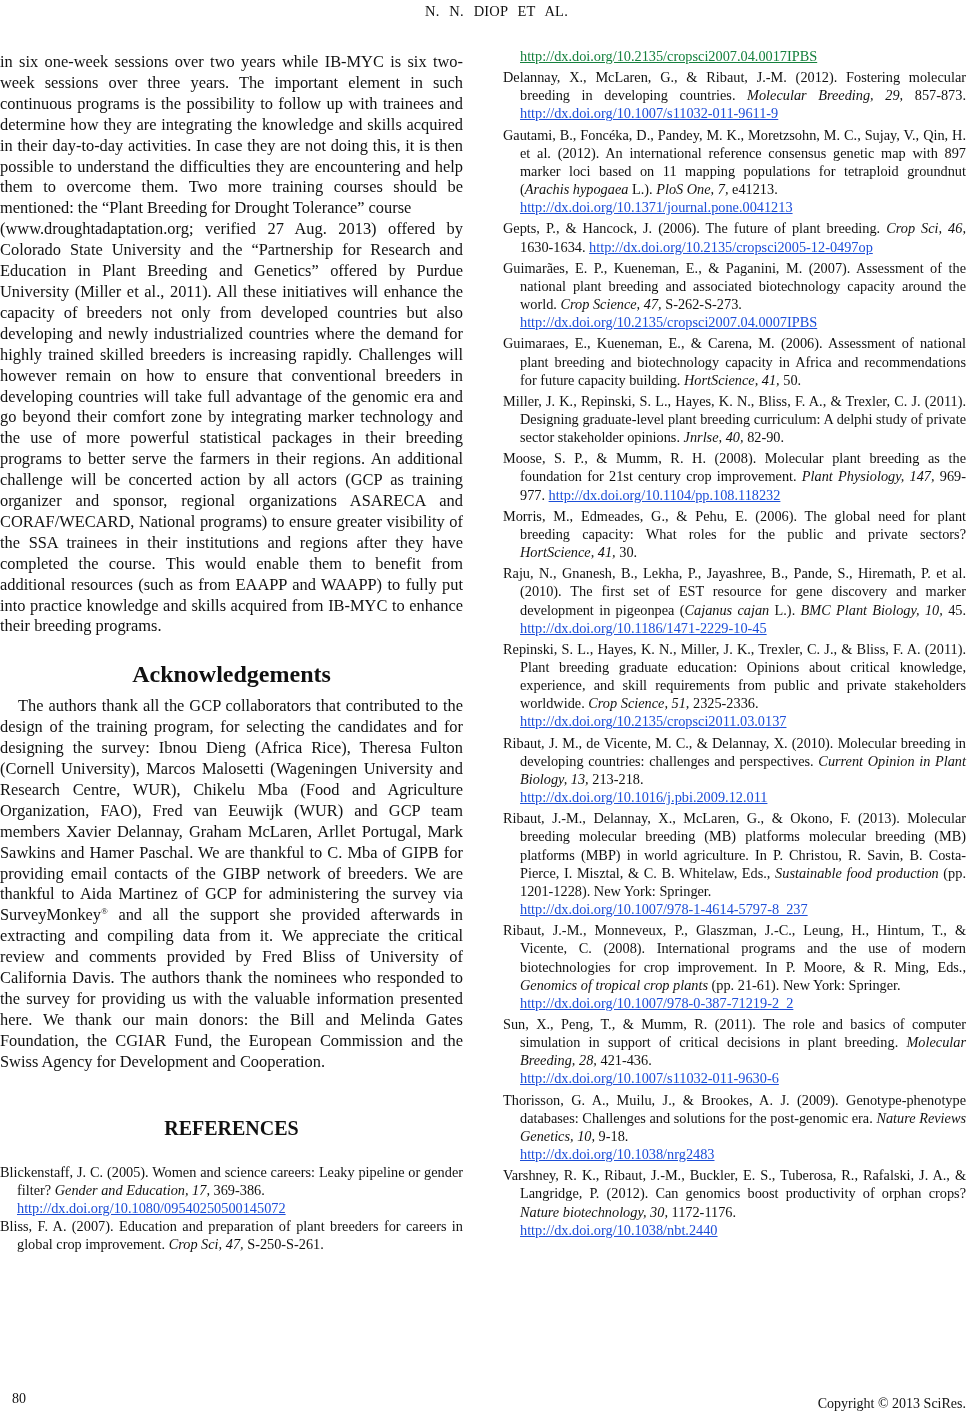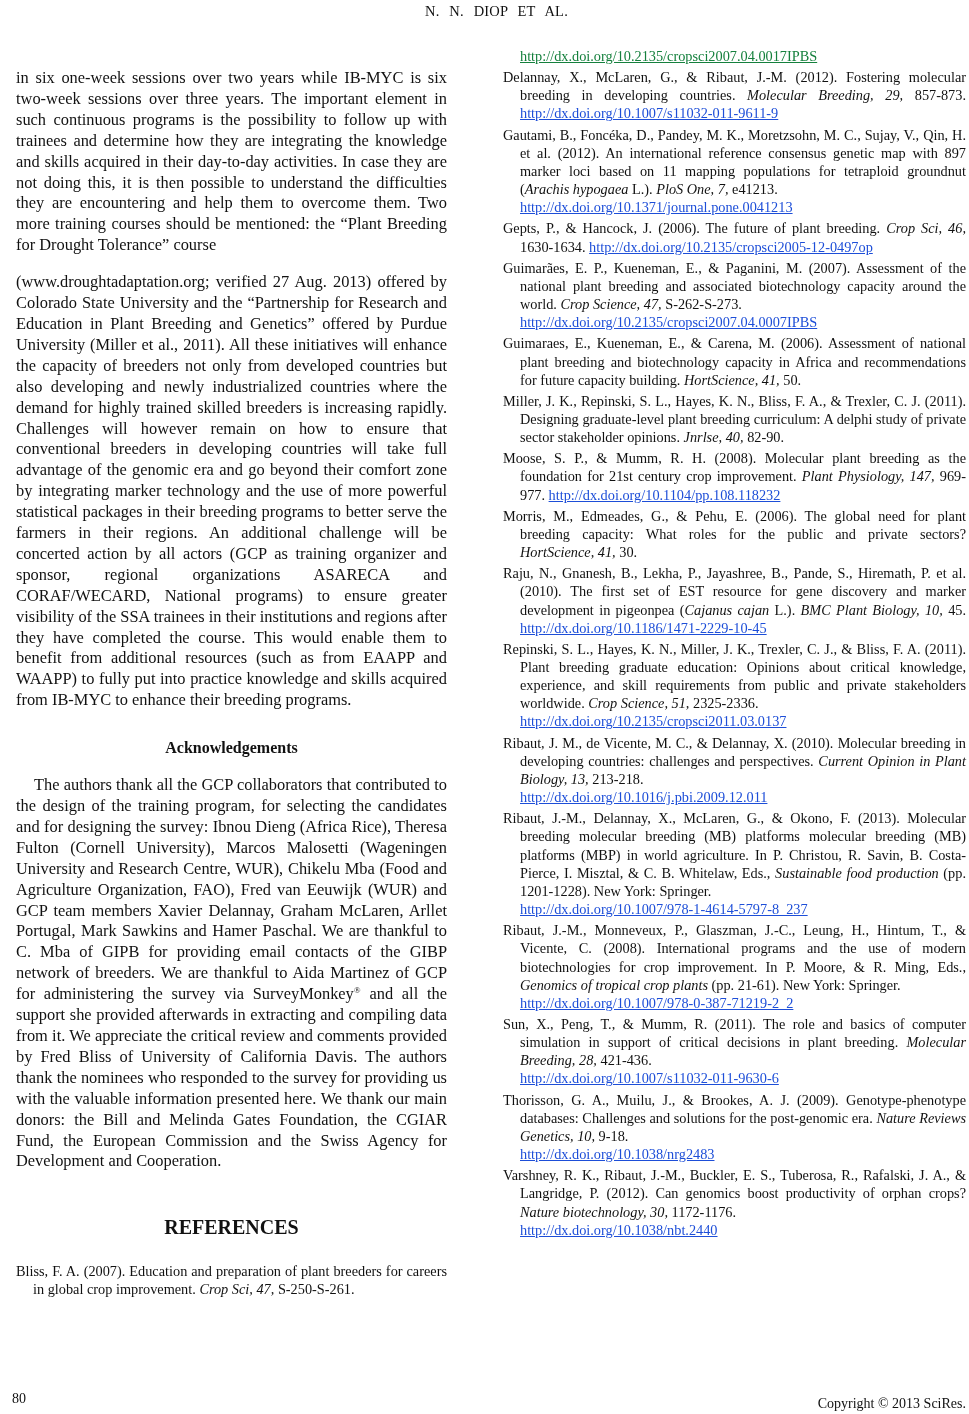--- a/index.html
+++ b/index.html
@@ -1,23 +1,23 @@
 <!DOCTYPE html>
 <html><head>
 <meta charset="utf-8">
 <style>
   html, body { margin:0; padding:0; background:#ffffff; }
   body { width:969px; height:1414px; position:relative; overflow:hidden;
          font-family:"Liberation Serif", "DejaVu Serif", serif; color:#111111; }
   .running-head { position:absolute; top:3px; left:0; width:969px; text-align:center;
          font-size:14.5px; letter-spacing:0.2px; word-spacing:6px;padding-left:12px; }
   .col-left { position:absolute; left:0; top:52px; width:463px; font-size:16.4px; line-height:20.9px; }
-  .col-left p { margin:16px; text-align:justify; }
+  .col-left p { margin:0; text-align:justify; }
   .col-left p.indent { text-indent:18px; }
-  .heading { font-weight:bold; text-align:center; font-size:16px; margin:0; }
+  .heading { font-weight:bold; text-align:center; font-size:24px; margin:0; }
   .ack-heading { margin-top:27px; margin-bottom:11px; }
   .refs-heading { margin-top:45px; margin-bottom:24px; font-size:20px; }
   .refs-left { font-size:14.3px; line-height:18.1px; }
   .ref { margin:0 0 3px 0; padding-left:17px; text-indent:-17px; text-align:justify; }
   .ref a, .ref .link { color:#1d4ed8; text-decoration:underline; }
   .ref i { font-style:italic; }
   .col-right { position:absolute; left:503px; top:47px; width:463px; font-size:14.3px; line-height:18.15px; }
   .col-right .cont { padding-left:17px; margin:0 0 3px 0; }
   .page-number { position:absolute; left:0; top:1391px; font-size:14px;padding-left:12px; }
   .copyright { position:absolute; right:3px; top:1396px; font-size:14px; }
@@ -30,20 +30,24 @@
 
 <div class="col-left">
   <p style="text-align-last:left;">in six one-week sessions over two years while IB-MYC is six two-week sessions over three years. The important element in such continuous programs is the possibility to follow up with trainees and determine how they are integrating the knowledge and skills acquired in their day-to-day activities. In case they are not doing this, it is then possible to understand the difficulties they are encountering and help them to overcome them. Two more training courses should be mentioned: the “Plant Breeding for Drought Tolerance” course</p>
   <p>(www.droughtadaptation.org; verified 27 Aug. 2013) offered by Colorado State University and the “Partnership for Research and Education in Plant Breeding and Genetics” offered by Purdue University (Miller et al., 2011). All these initiatives will enhance the capacity of breeders not only from developed countries but also developing and newly industrialized countries where the demand for highly trained skilled breeders is increasing rapidly. Challenges will however remain on how to ensure that conventional breeders in developing countries will take full advantage of the genomic era and go beyond their comfort zone by integrating marker technology and the use of more powerful statistical packages in their breeding programs to better serve the farmers in their regions. An additional challenge will be concerted action by all actors (GCP as training organizer and sponsor, regional organizations ASARECA and CORAF/WECARD, National programs) to ensure greater visibility of the SSA trainees in their institutions and regions after they have completed the course. This would enable them to benefit from additional resources (such as from EAAPP and WAAPP) to fully put into practice knowledge and skills acquired from IB-MYC to enhance their breeding programs.</p>
 
   <h2 class="heading ack-heading">Acknowledgements</h2>
   <p class="indent"><span>The authors thank all the GCP collaborators that contributed to the design of the training program, for selecting the candidates and for designing the survey: Ibnou Dieng (Africa Rice), Theresa Fulton (Cornell University), Marcos Malosetti (Wageningen University and Research Centre, WUR), Chikelu Mba (Food and Agriculture Organization, FAO), Fred van Eeuwijk (WUR) and GCP team members Xavier Delannay, Graham McLaren, Arllet Portugal, Mark Sawkins and Hamer Paschal. We are thankful to C. Mba of GIPB for providing email contacts of the GIBP network of breeders. We are thankful to Aida Martinez of GCP for administering the survey via SurveyMonkey</span><sup>®</sup><span> and all the support she provided afterwards in extracting and compiling data from it. We appreciate the critical review and comments provided by Fred Bliss of University of California Davis. The authors thank the nominees who responded to the survey for providing us with the valuable information presented here. We thank our main donors: the Bill and Melinda Gates Foundation, the CGIAR Fund, the European Commission and the Swiss Agency for Development and Cooperation.</span></p>
 
   <h2 class="heading refs-heading">REFERENCES</h2>
   <div class="refs-left">
+    <p class="ref">
+      <span>Blickenstaff, J. C. (2005). Women and science careers: Leaky pipeline or gender filter? </span><i>Gender and Education, 17,</i><span> 369-386.</span><br>
+      <a class="link">http://dx.doi.org/10.1080/09540250500145072</a>
+    </p>
     <p class="ref">
       <span>Bliss, F. A. (2007). Education and preparation of plant breeders for careers in global crop improvement. </span><i>Crop Sci, 47,</i><span> S-250-S-261.</span>
     </p>
   </div>
 </div>
 
 <div class="col-right">
   <p class="cont">
     <a class="link" style="color:#15803d;text-decoration:underline;">http://dx.doi.org/10.2135/cropsci2007.04.0017IPBS</a>
   </p>

